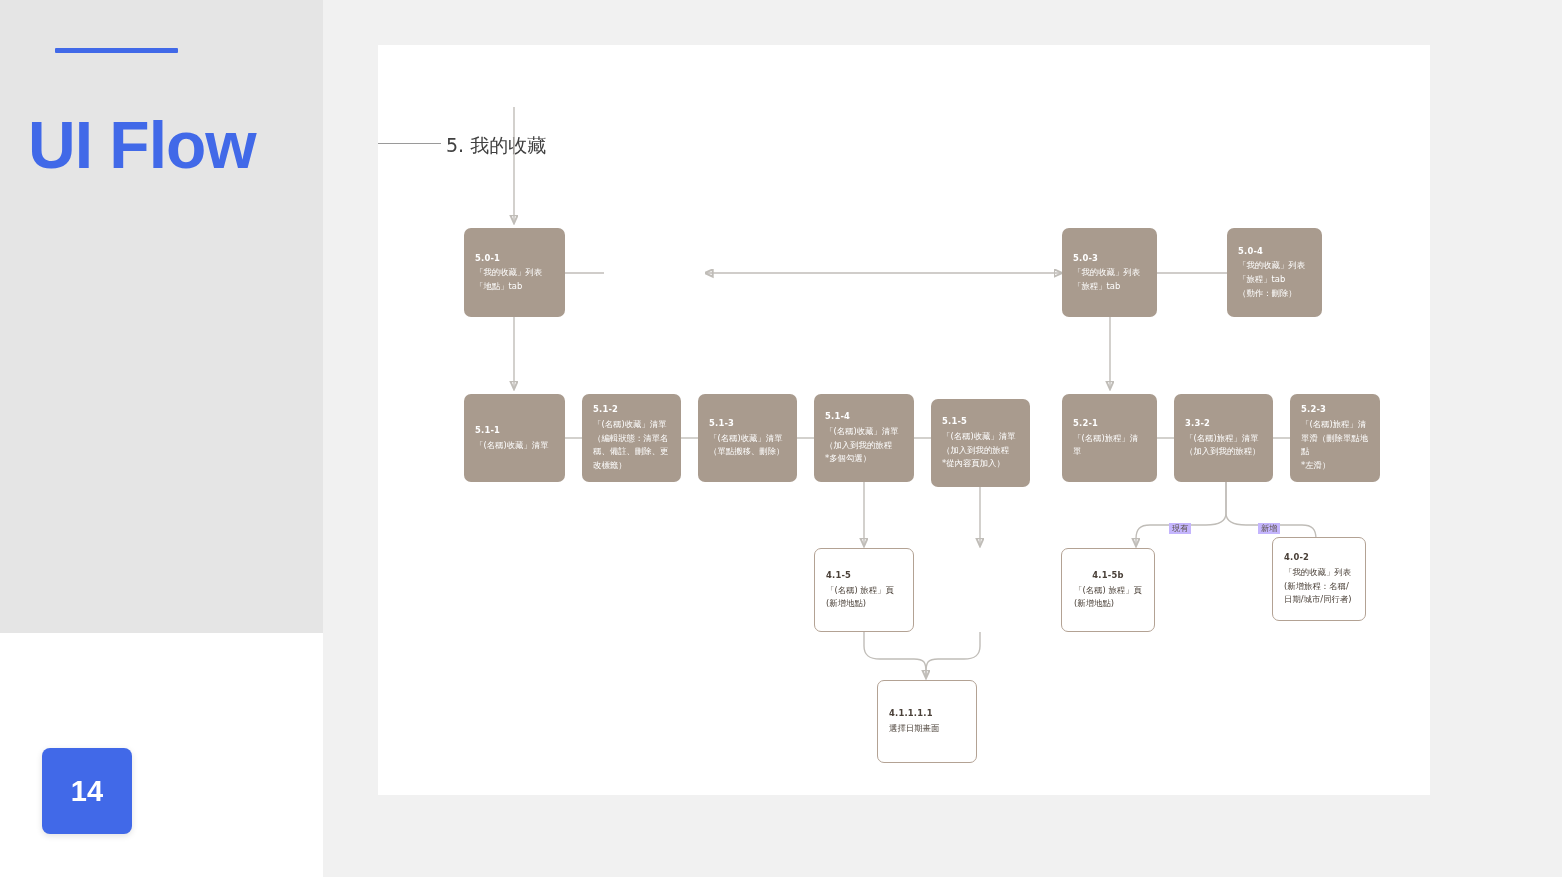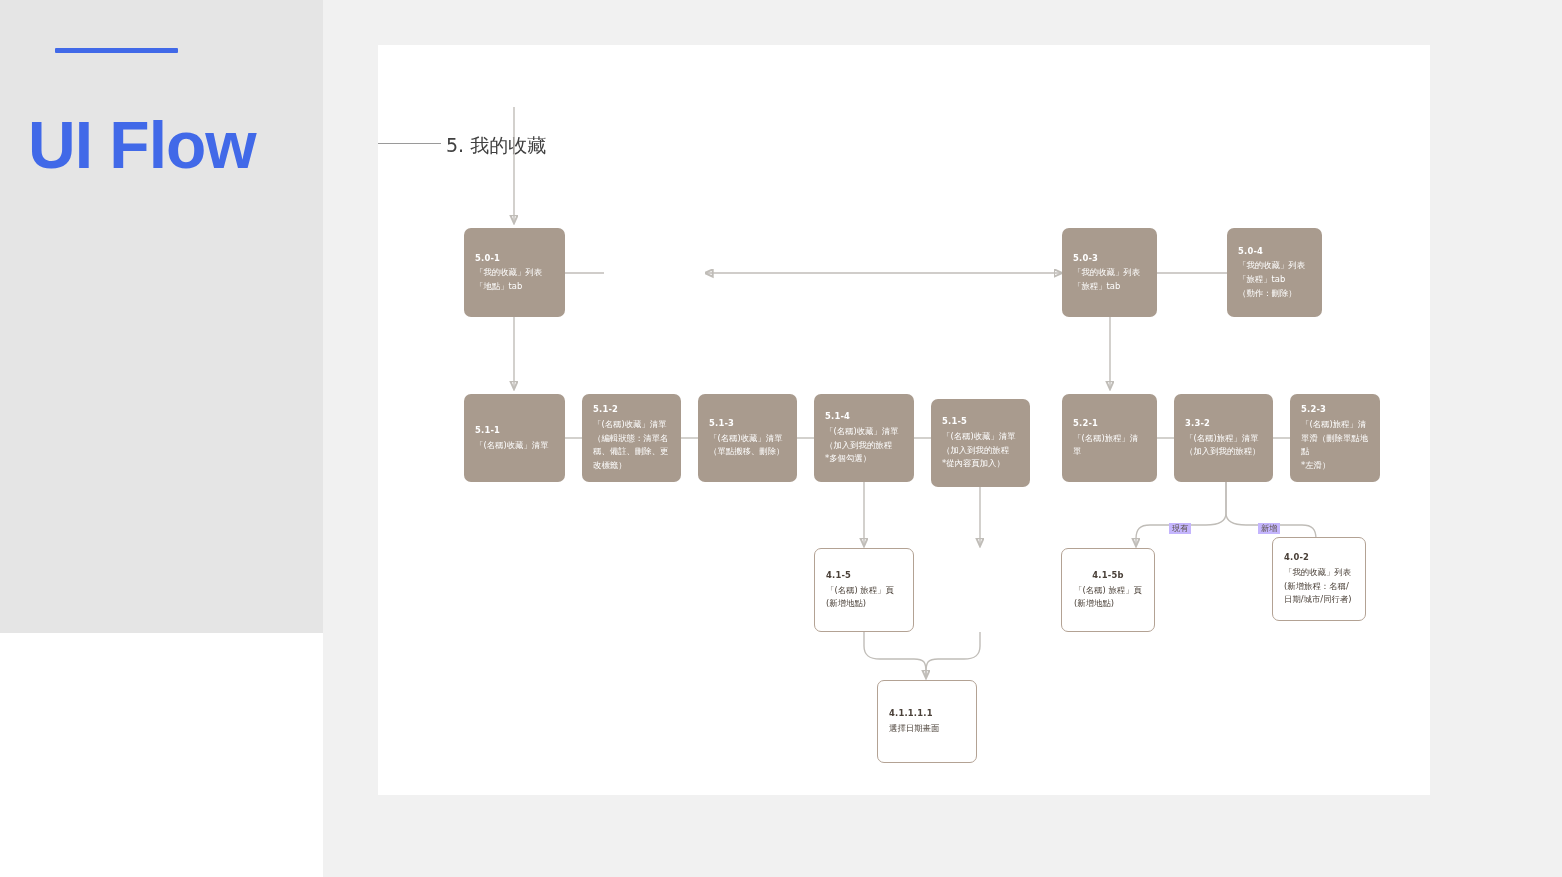--- a/index.html
+++ b/index.html
@@ -87,20 +87,21 @@
   svg#wires path,svg#wires line{fill:none;stroke:#c0bdb8;stroke-width:1.4;}
 </style>
 </head>
 <body>
 
 <div id="slide">
 
   <div id="left-panel">
     <div id="title-rule"></div>
     <div id="deck-title">UI Flow</div>
+    <div id="page-badge">14</div>
   </div>
 
   <div id="canvas-area">
     <div id="diagram-canvas">
 
       <div id="section-rule"></div>
       <div id="section-heading">5. 我的收藏</div>
 
       <svg id="wires" viewBox="0 0 1052 750">
         <defs>

